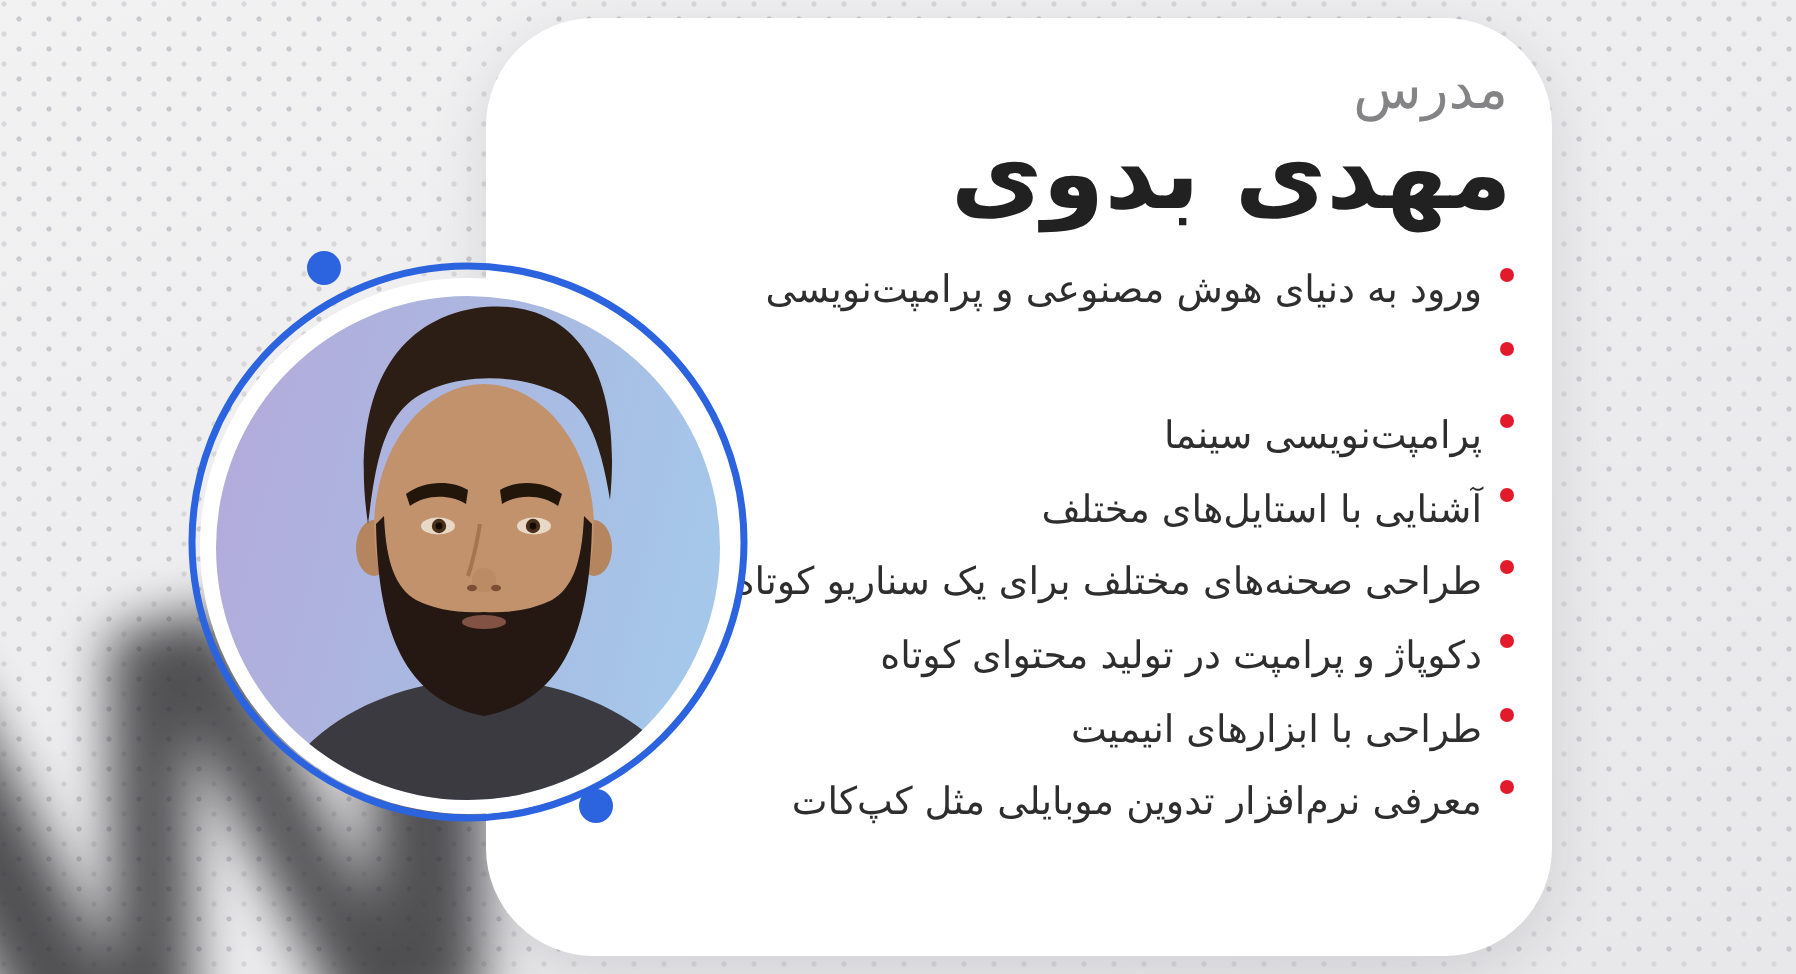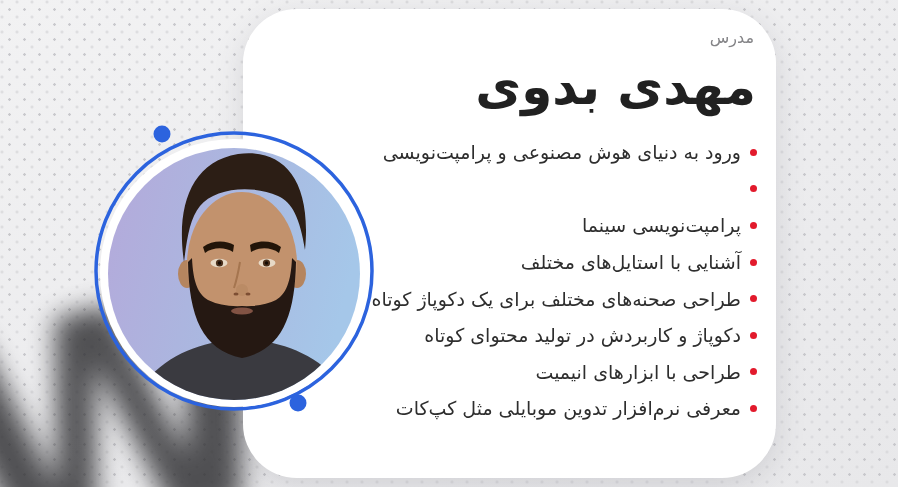--- a/index.html
+++ b/index.html
@@ -29,33 +29,33 @@
   }
   
   .card{
     position:absolute;left:243px;top:9px;width:533px;height:469px;z-index:1;
     background:#ffffff;border-radius:54px;
     box-shadow:0 8px 30px rgba(70,70,80,.15);
     direction:rtl;
   }
   .role-label{
     position:absolute;top:19px;right:22px;
-    font-size:16px;color:#848487;letter-spacing:0;
+    font-size:28px;color:#848487;letter-spacing:0;
   }
   .instructor-name{
     position:absolute;top:46px;right:20px;
     font-size:50px;font-weight:bold;color:#212121;line-height:1.3;
     white-space:nowrap;
   }
   .topics{
     position:absolute;top:125px;right:19px;left:26px;
     margin:0;padding:0;list-style:none;
   }
   .topics li{
-    display:flex;align-items:center;gap:9px;
+    display:flex;gap:9px;
     height:36.6px;direction:rtl;
   }
   .bullet{
     flex:0 0 auto;width:7px;height:7px;border-radius:50%;
     background:#e21a2c;
   }
   .topic-text{
     font-size:19px;color:#2e2e2e;white-space:nowrap;
   }
   .photo-layer{position:absolute;left:0;top:0;z-index:2;pointer-events:none;}
@@ -87,26 +87,26 @@
         <span class="topic-text">پرامپت‌نویسی سینما</span>
       </li>
 
       <li>
         <span class="bullet"></span>
         <span class="topic-text">آشنایی با استایل‌های مختلف</span>
       </li>
 
       <li>
         <span class="bullet"></span>
-        <span class="topic-text">طراحی صحنه‌های مختلف برای یک دکوپاژ کوتاه</span>
+        <span class="topic-text">طراحی صحنه‌های مختلف برای یک سناریو کوتاه</span>
       </li>
 
       <li>
         <span class="bullet"></span>
-        <span class="topic-text">دکوپاژ و کاربردش در تولید محتوای کوتاه</span>
+        <span class="topic-text">دکوپاژ و پرامپت در تولید محتوای کوتاه</span>
       </li>
 
       <li>
         <span class="bullet"></span>
         <span class="topic-text">طراحی با ابزارهای انیمیت</span>
       </li>
 
       <li>
         <span class="bullet"></span>
         <span class="topic-text">معرفی نرم‌افزار تدوین موبایلی مثل کپ‌کات</span>

